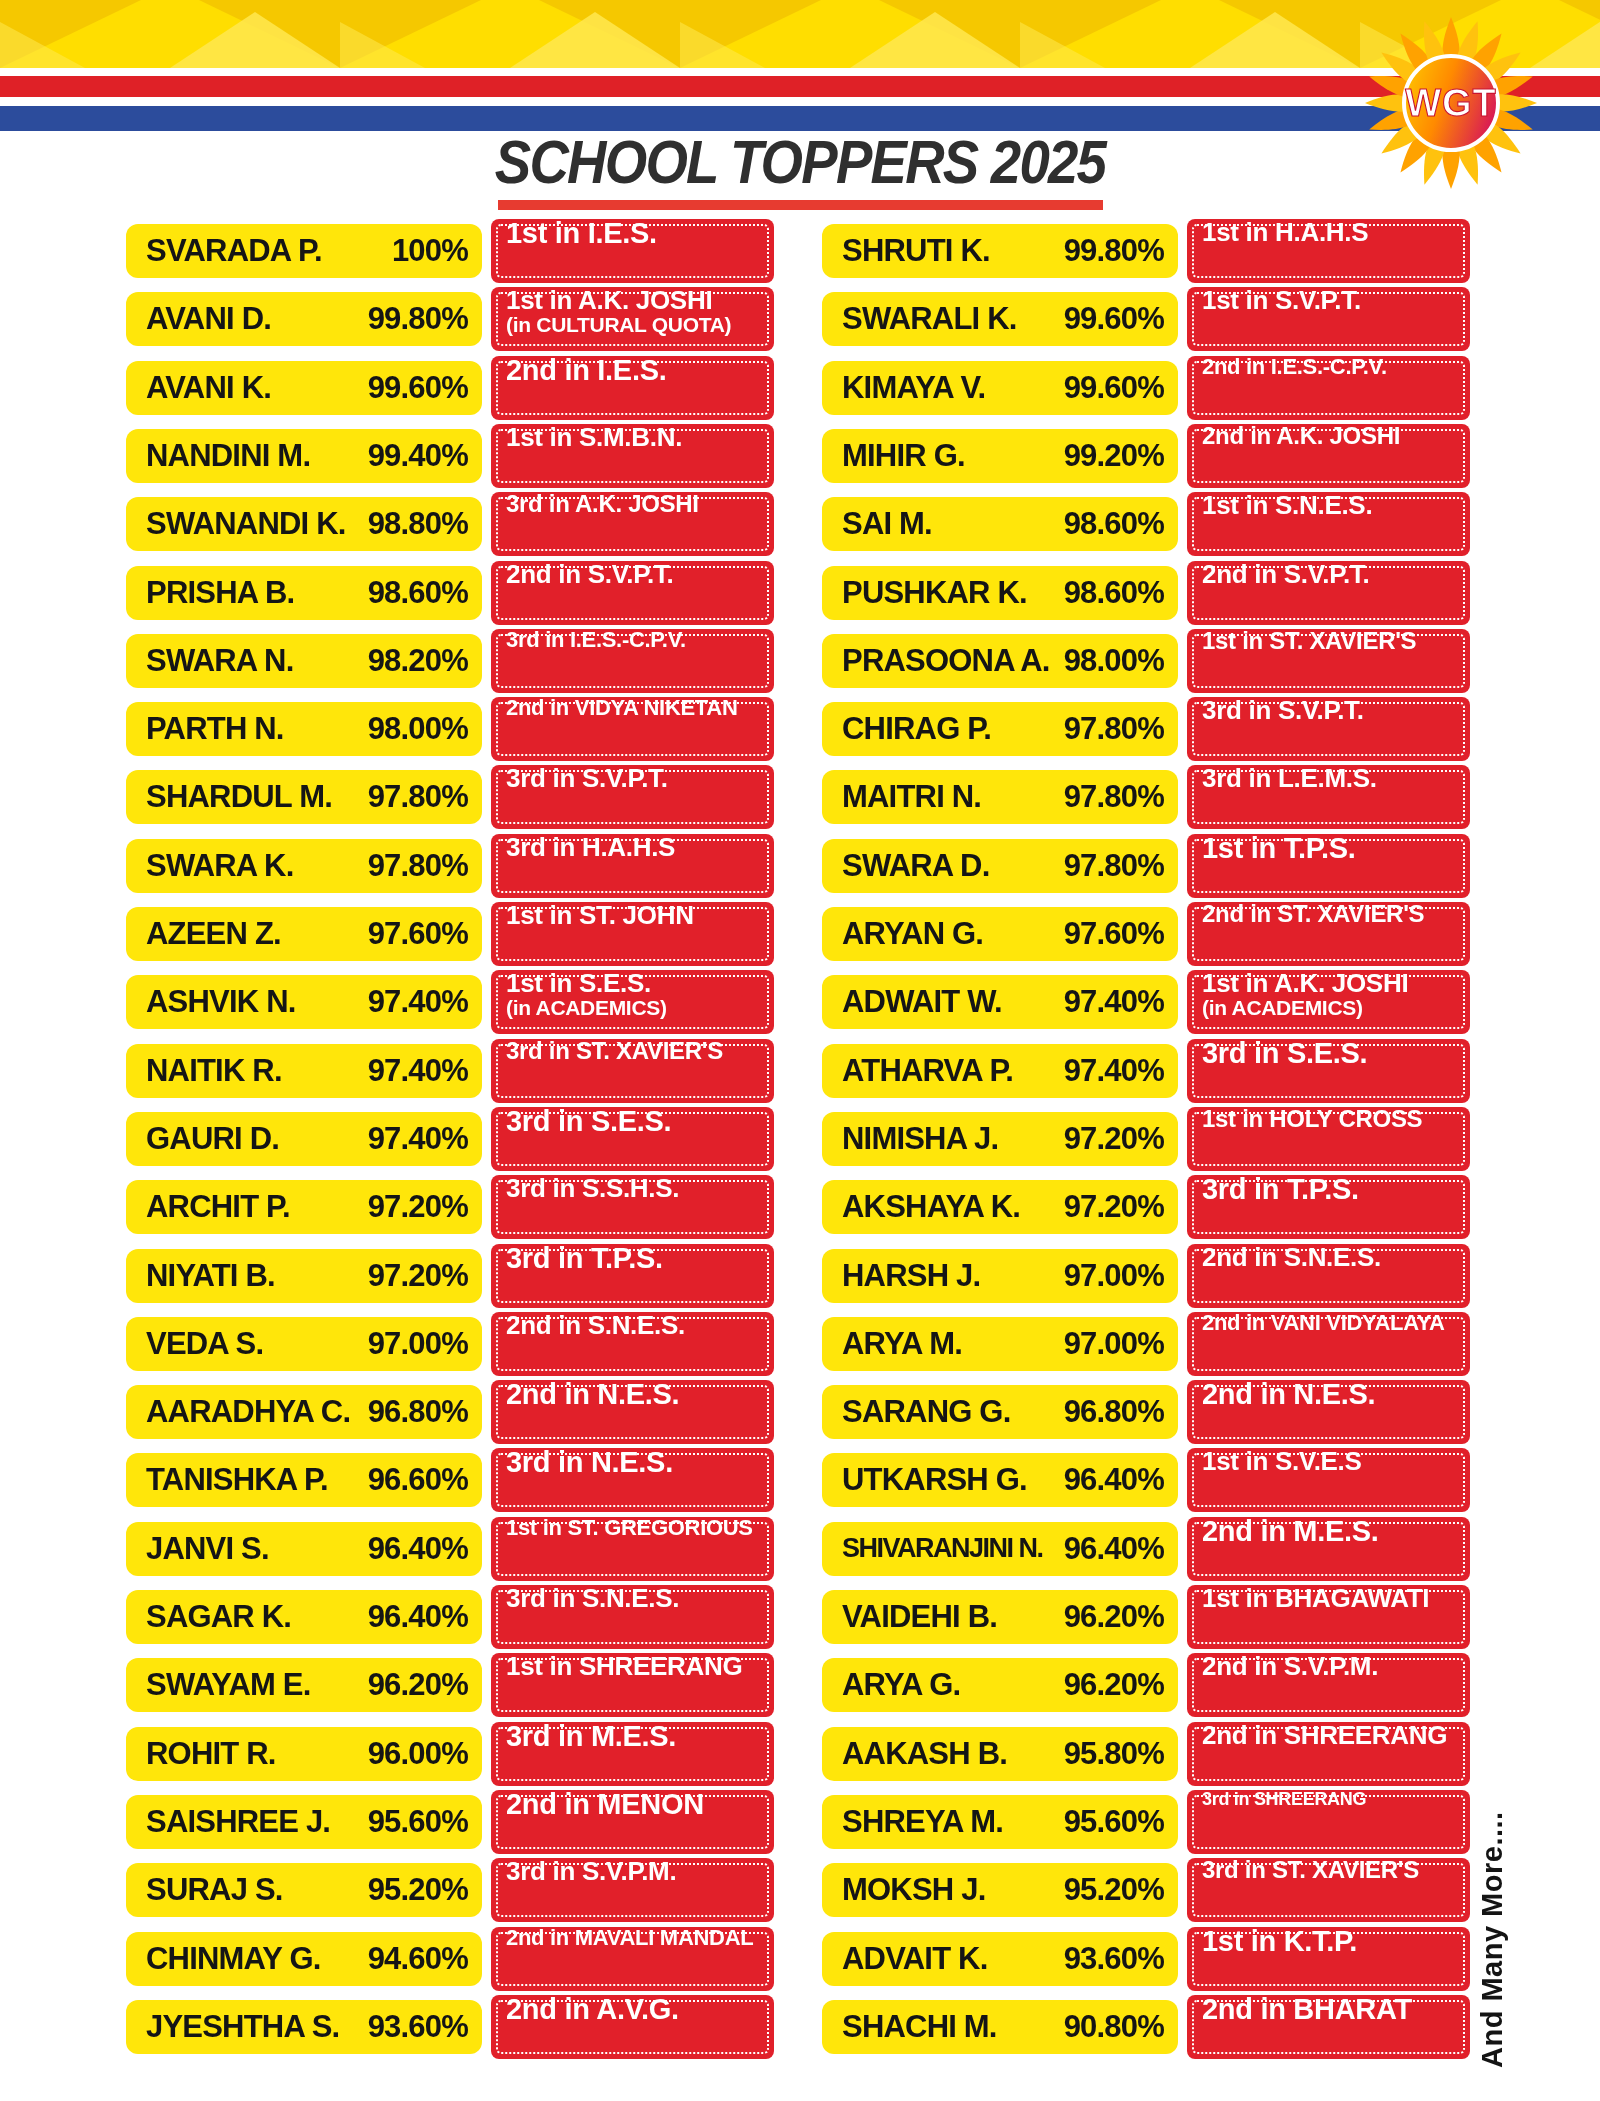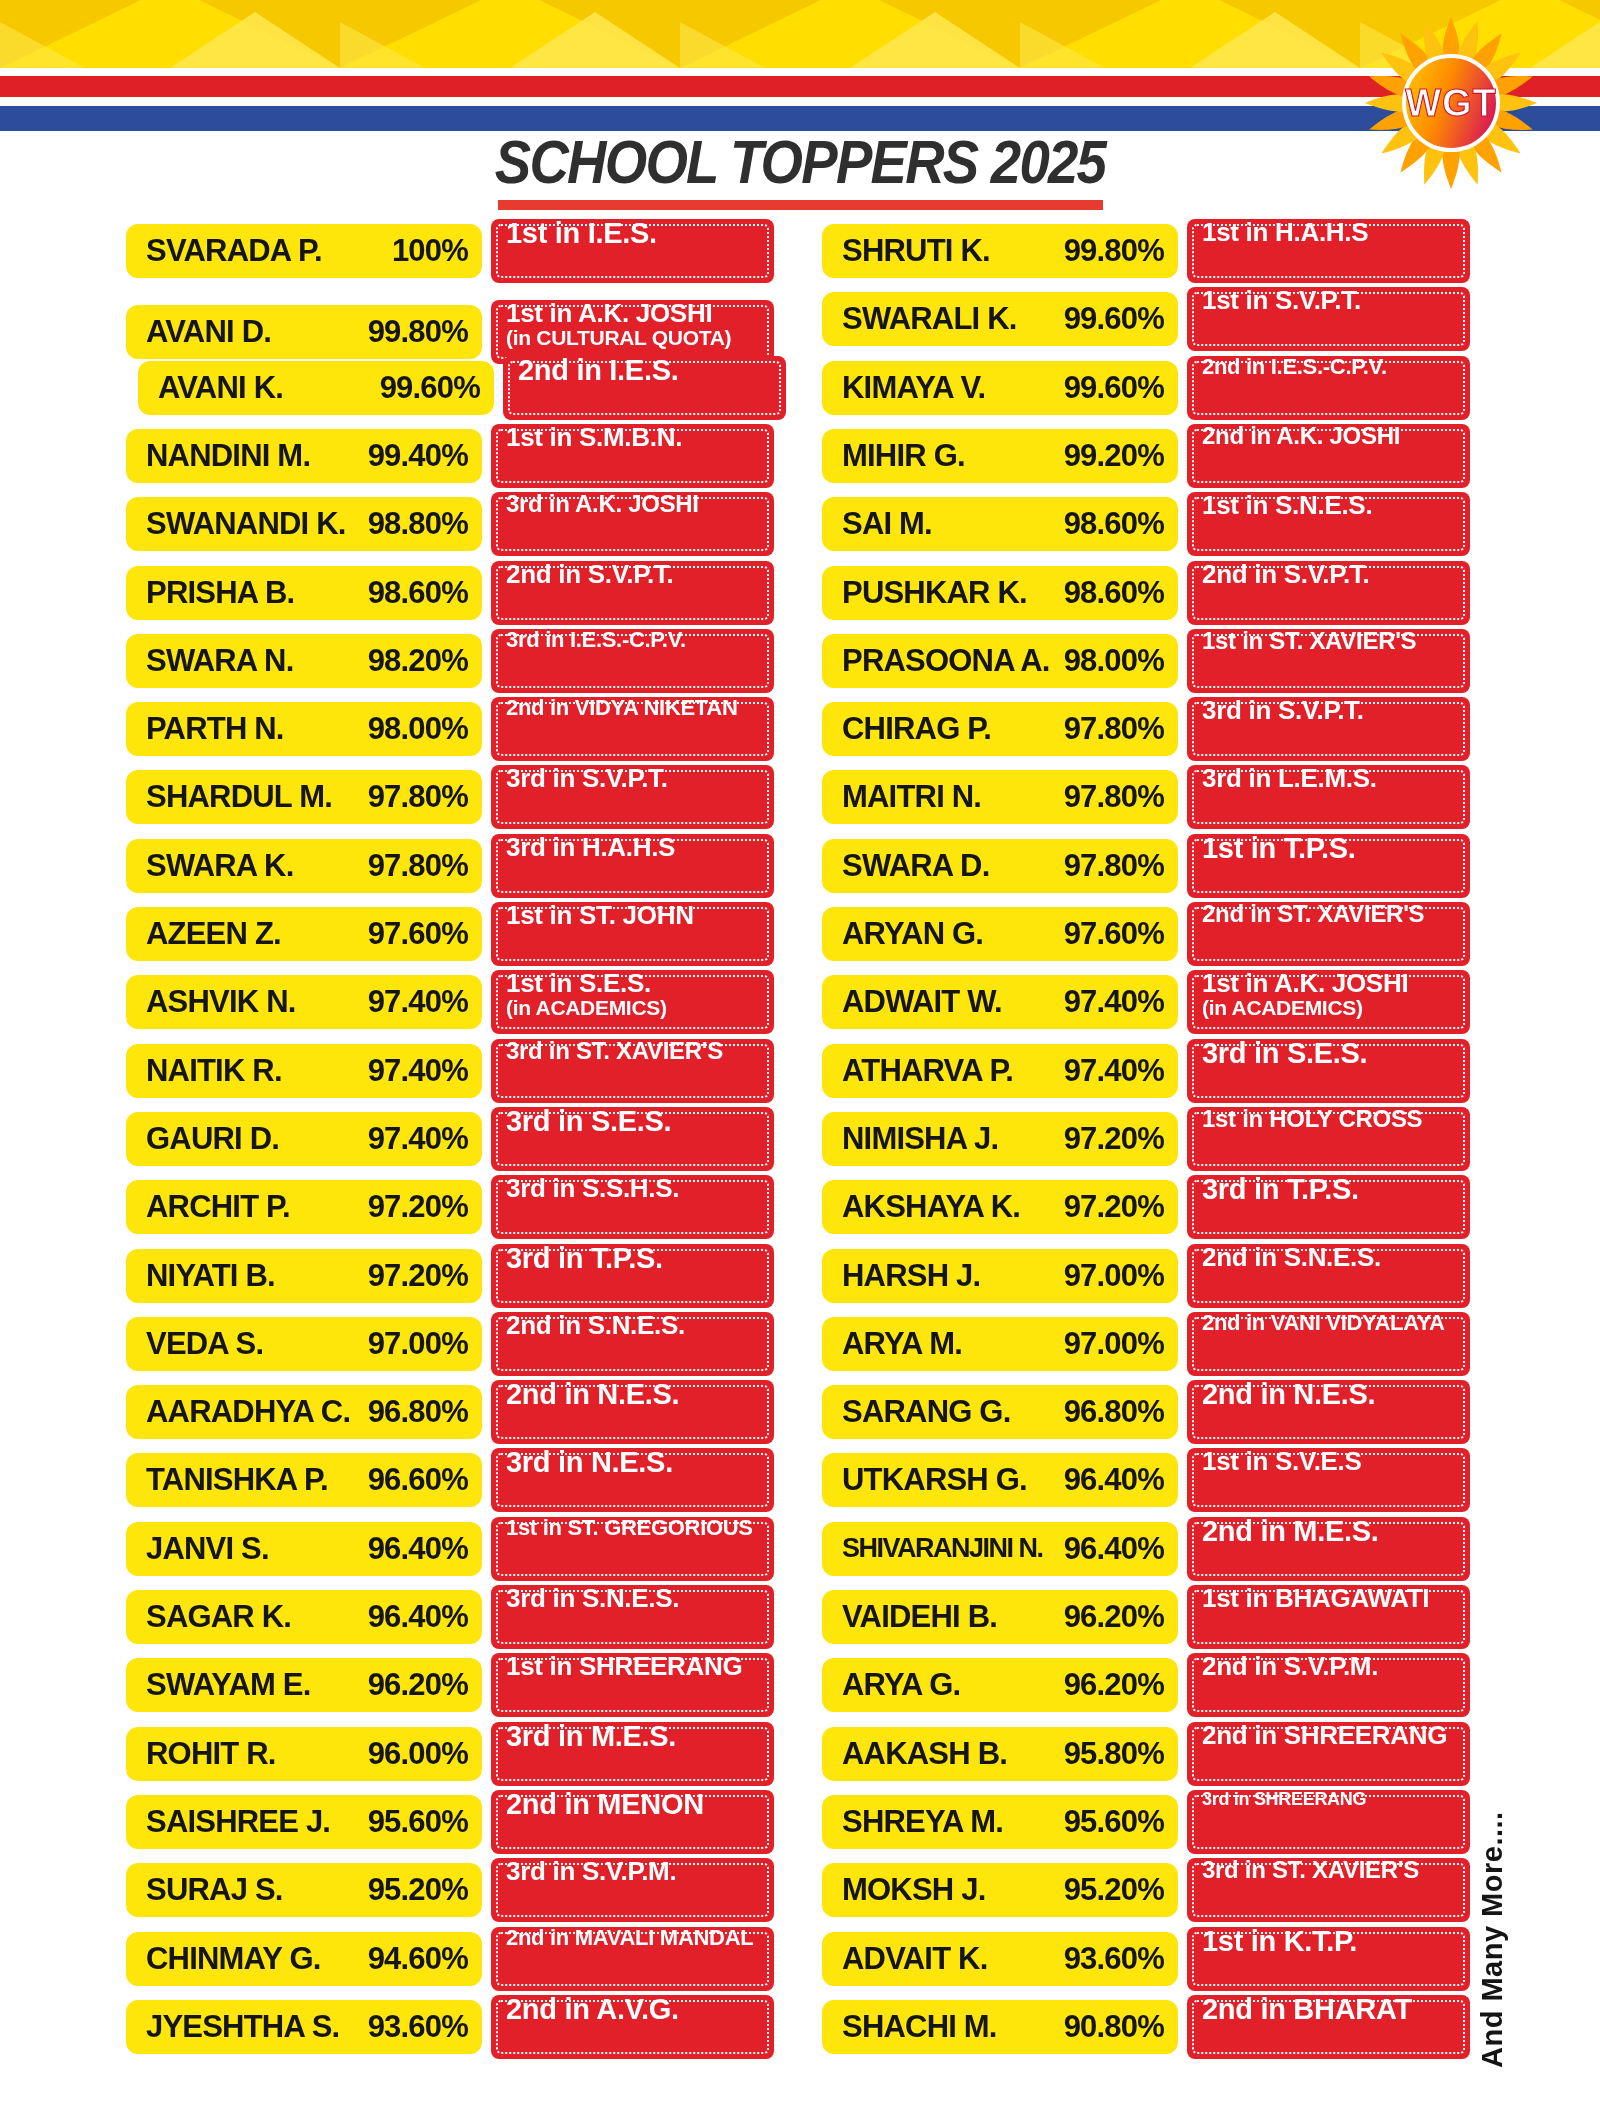--- a/index.html
+++ b/index.html
@@ -120,35 +120,35 @@
     </div>
     <div class="award">
       <div class="award-inner"></div>
       <div class="award-text">
         <div class="award-line1" style="font-size: 29px;">1st in I.E.S.</div>
 
       </div>
     </div>
   </div>
 
-  <div class="row" style="top: 68.3px; margin-top: 13px;">
+  <div class="row" style="top: 68.3px;">
     <div class="bar">
       <span class="name">AVANI D.</span>
       <span class="pct">99.80%</span>
     </div>
     <div class="award">
       <div class="award-inner"></div>
       <div class="award-text">
         <div class="award-line1" style="font-size: 26px;">1st in A.K. JOSHI</div>
         <div class="award-line2">(in CULTURAL QUOTA)</div>
       </div>
     </div>
   </div>
 
-  <div class="row" style="top: 136.6px; margin-left: 12px;">
+  <div class="row" style="top: 136.6px;">
     <div class="bar">
       <span class="name">AVANI K.</span>
       <span class="pct">99.60%</span>
     </div>
     <div class="award">
       <div class="award-inner"></div>
       <div class="award-text">
         <div class="award-line1" style="font-size: 29px;">2nd in I.E.S.</div>
 
       </div>

